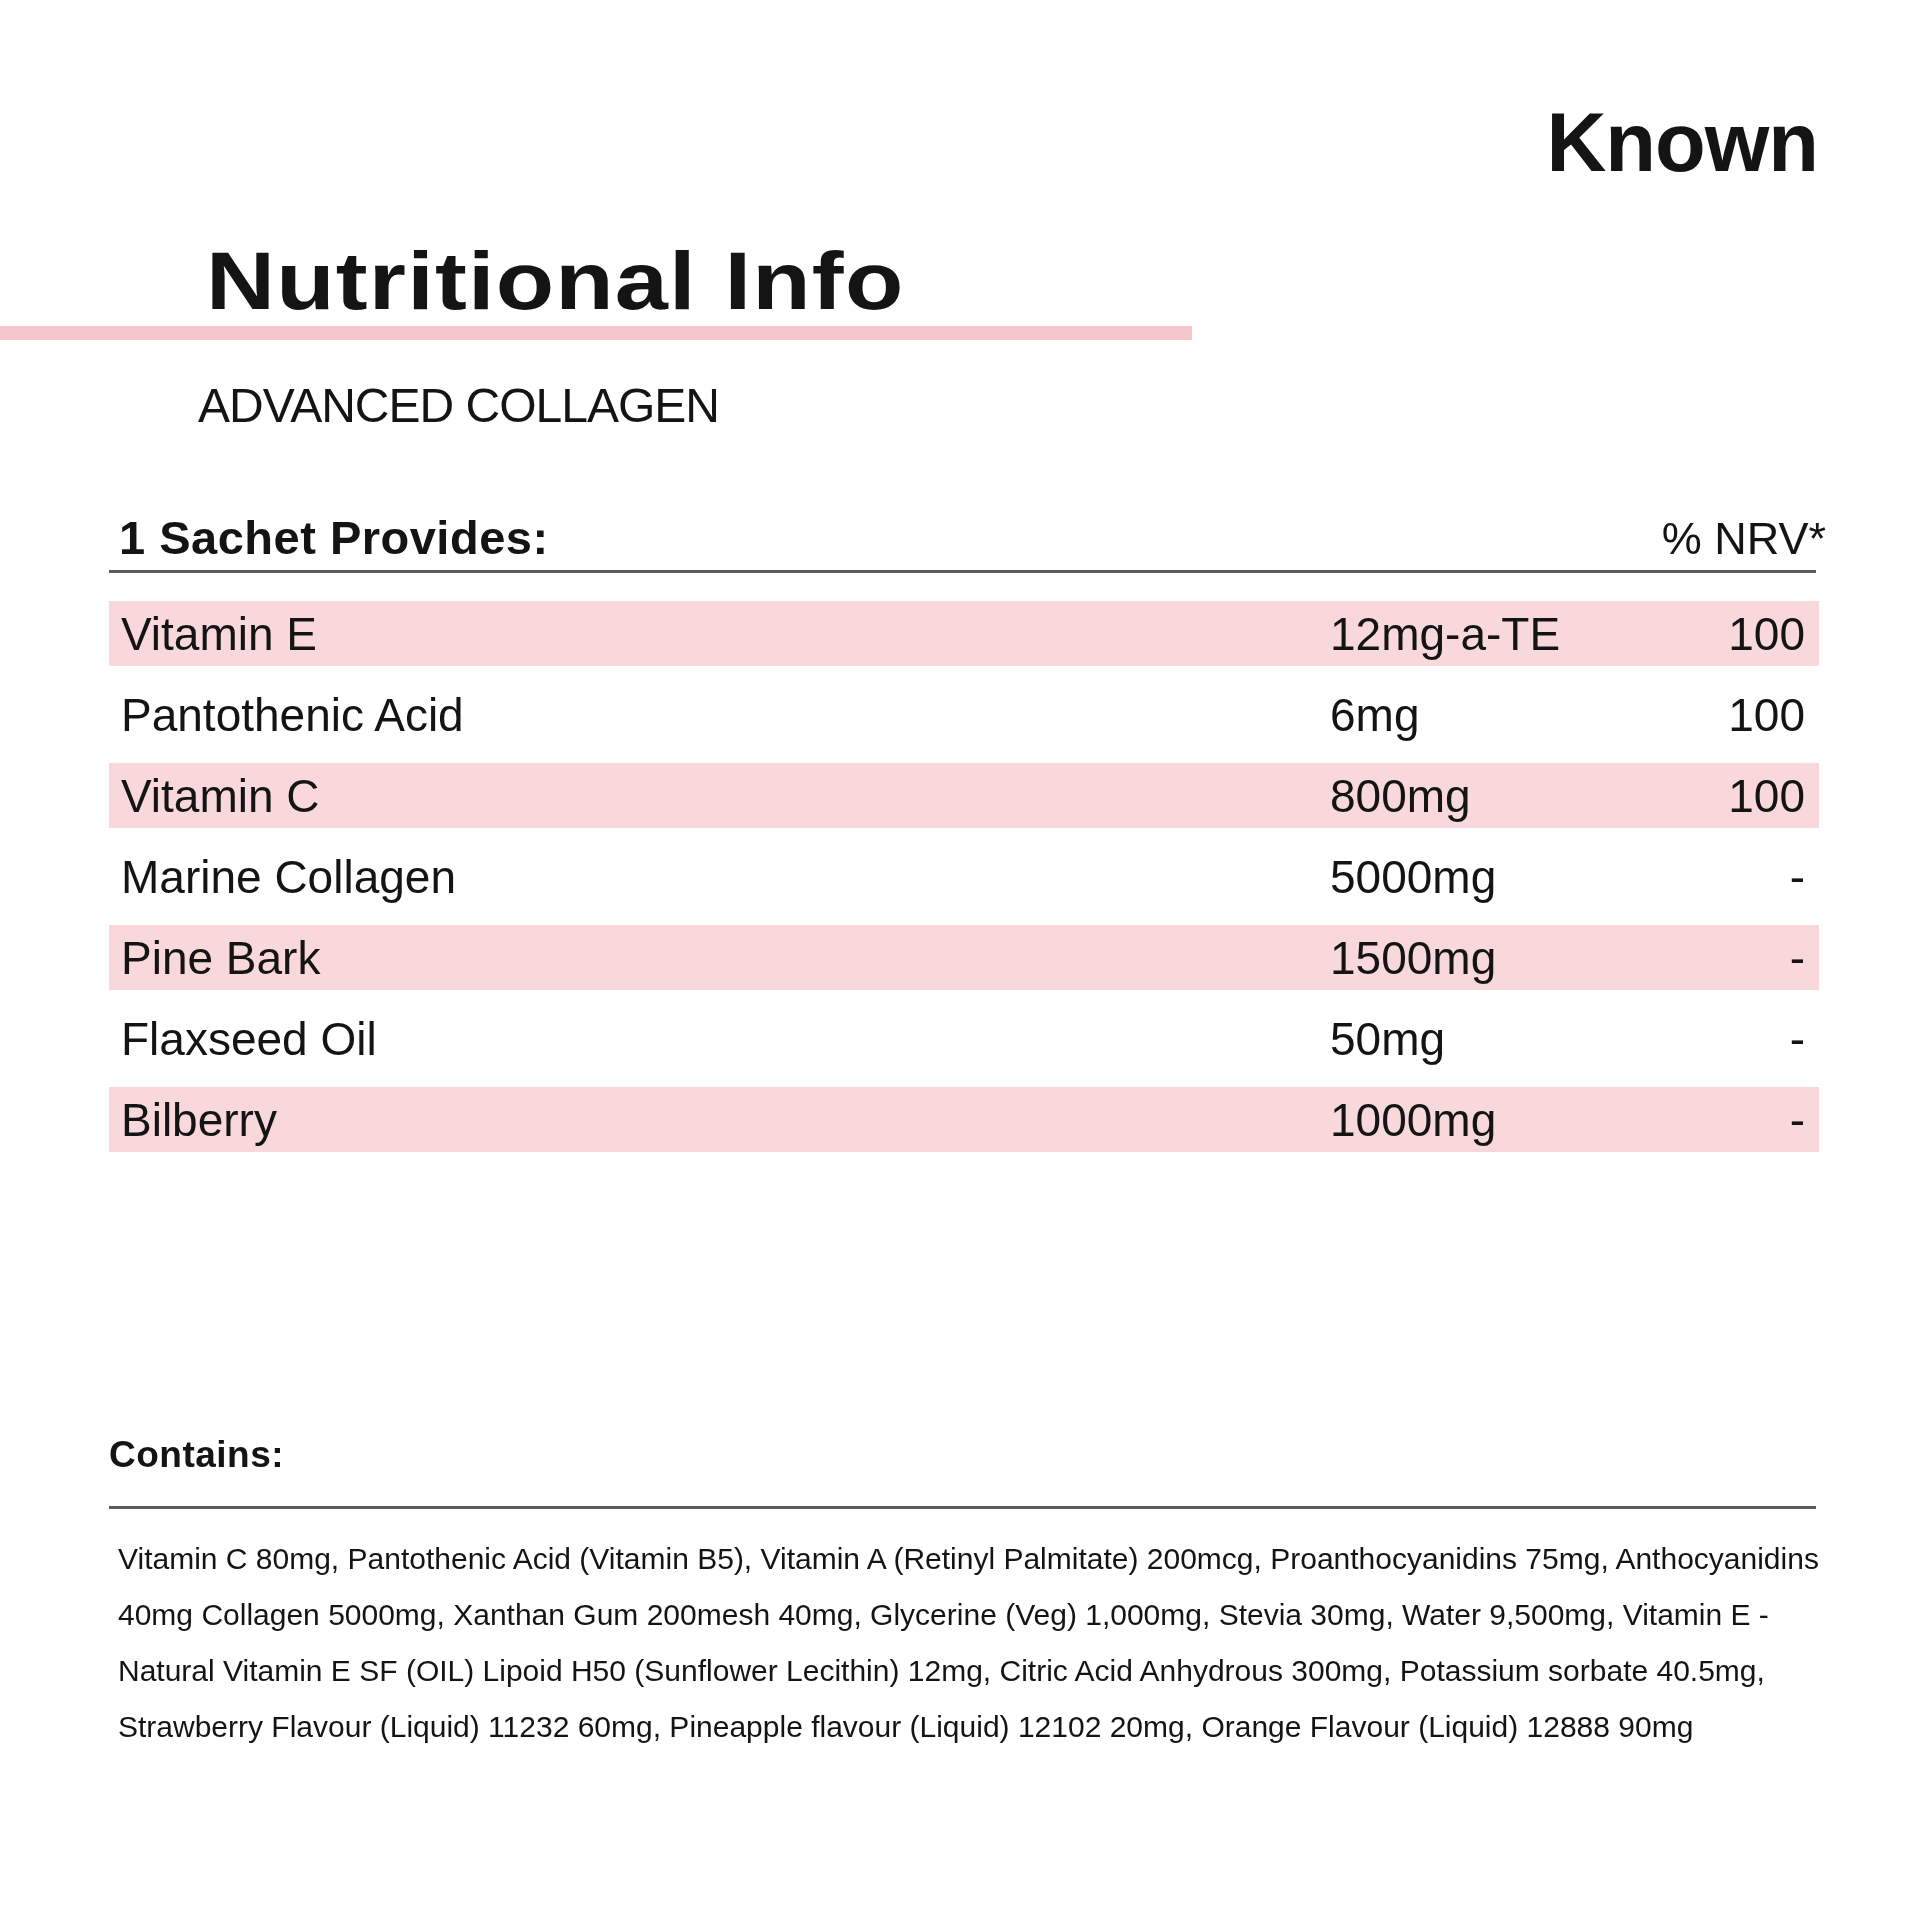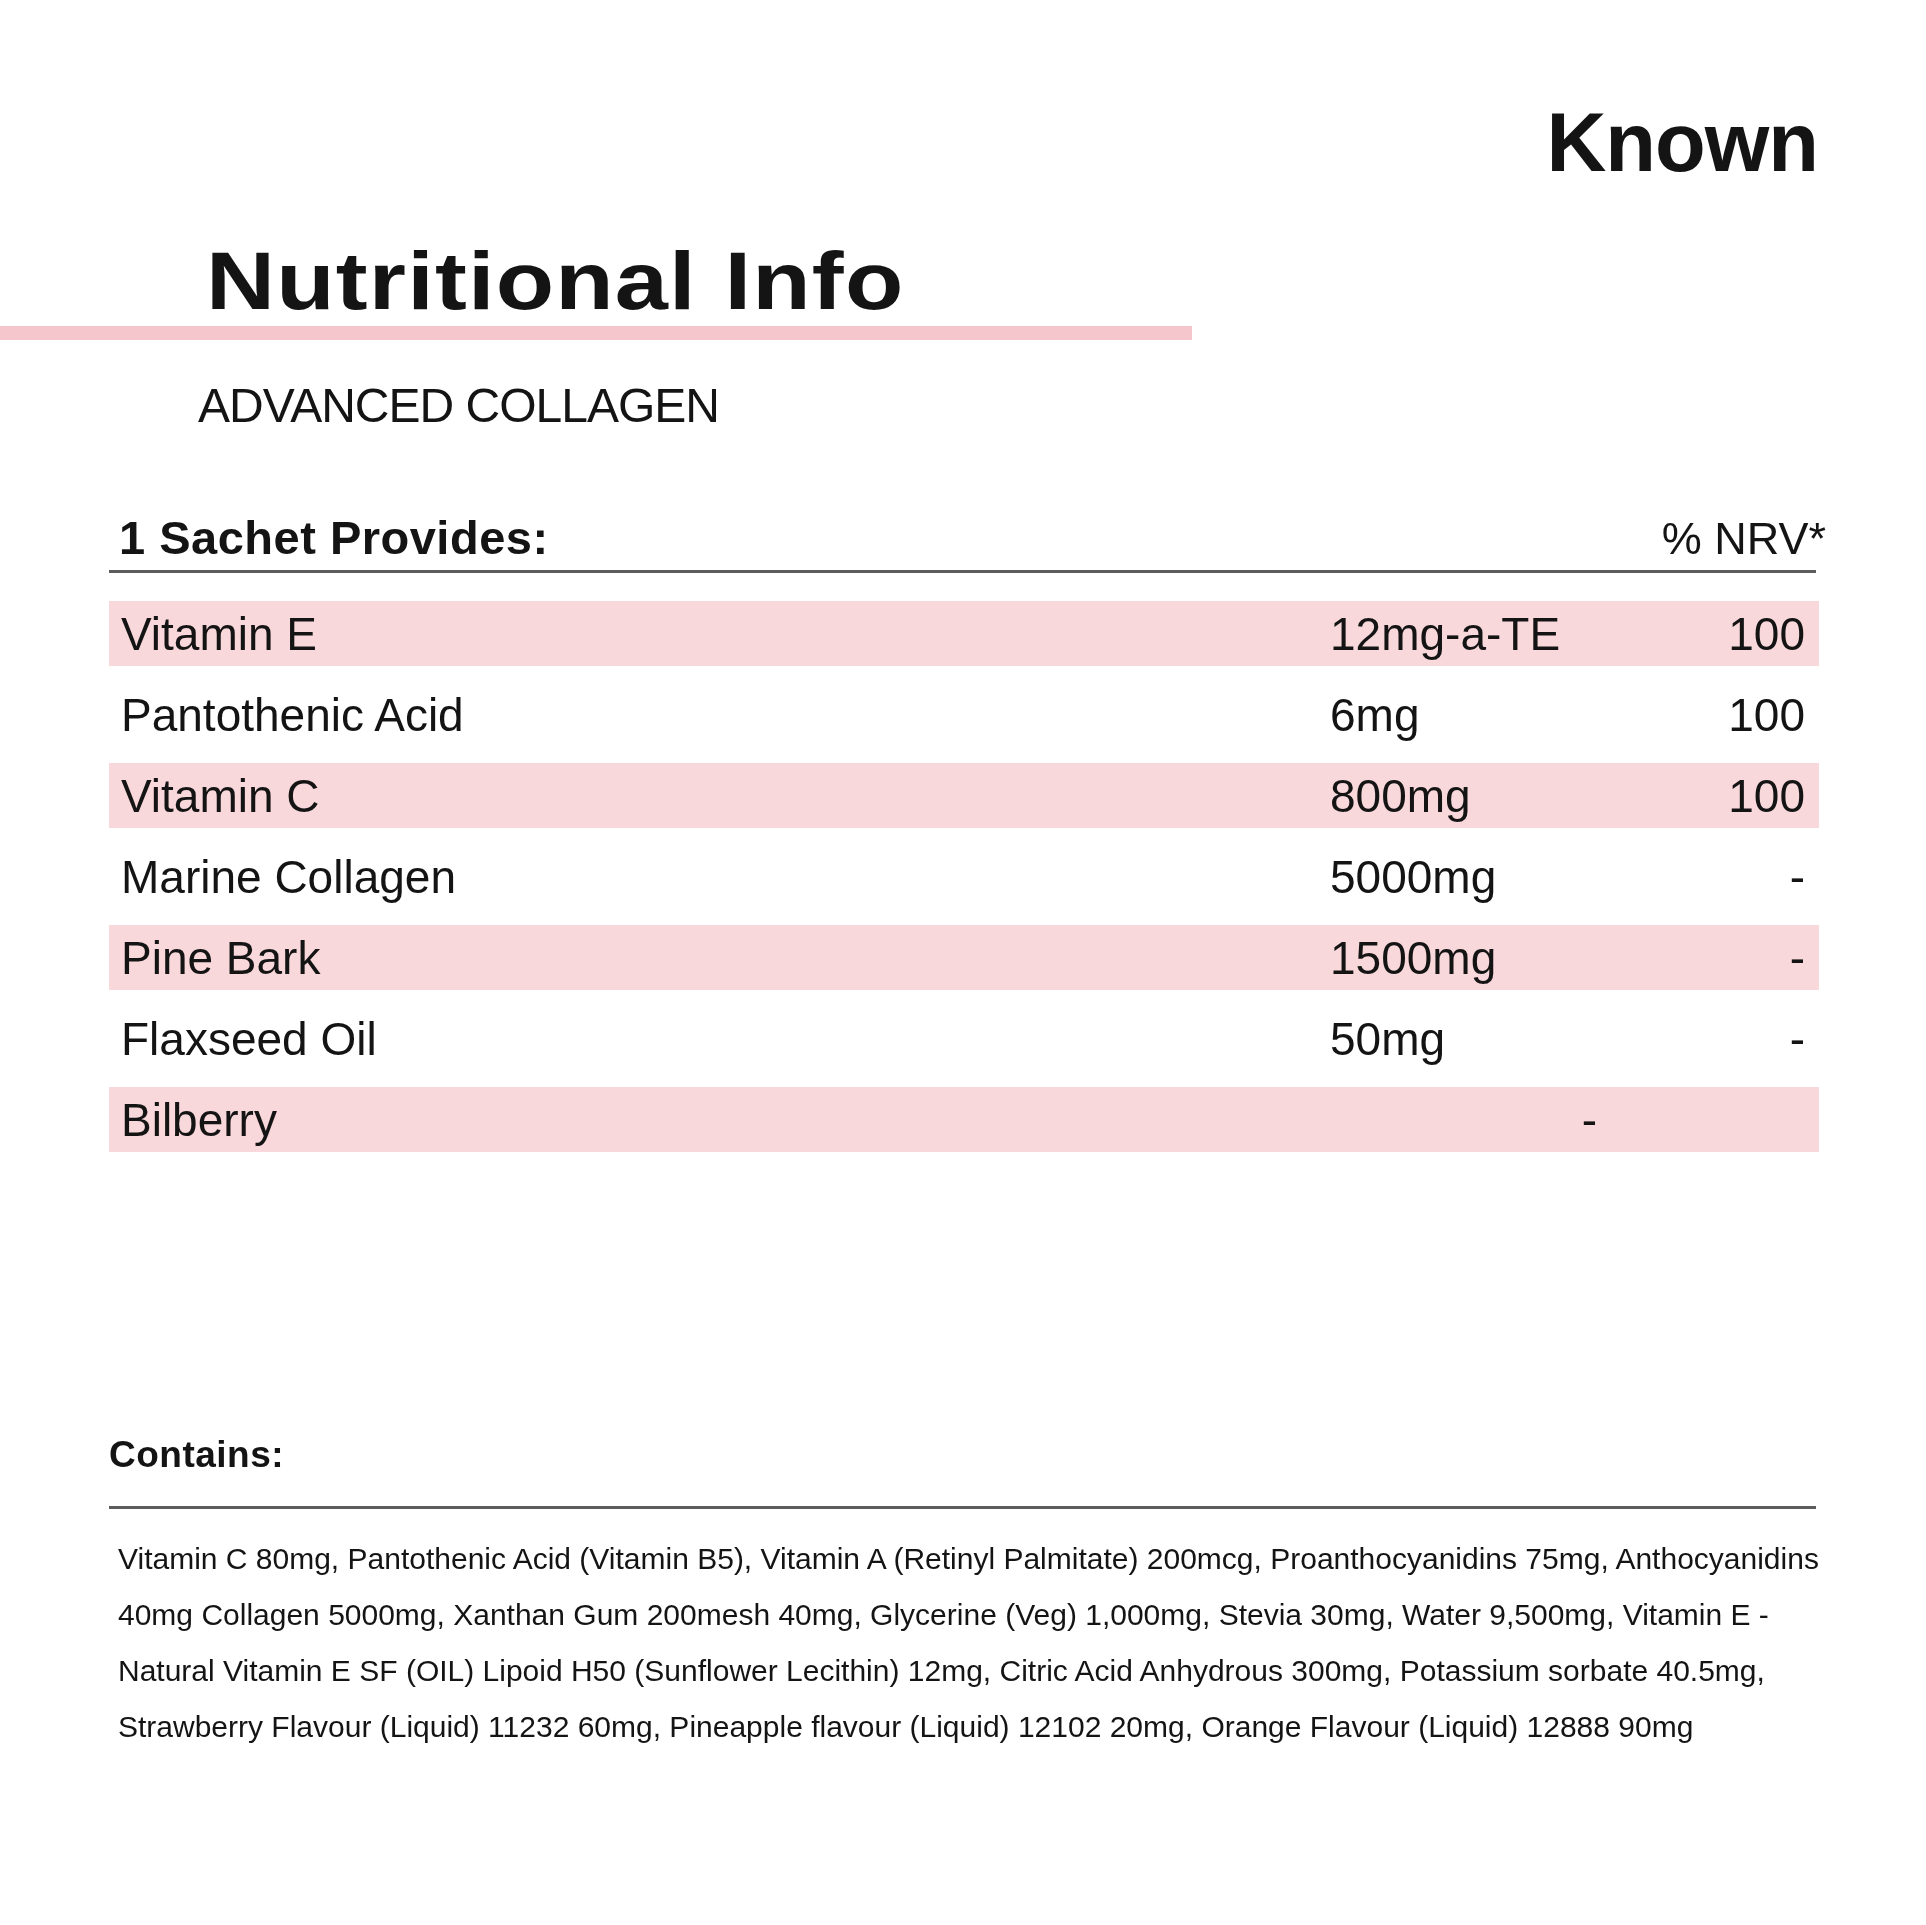--- a/index.html
+++ b/index.html
@@ -109,20 +109,21 @@
     <span class="cell-amount">1500mg</span>
     <span class="cell-nrv">-</span>
   </div>
   <div class="row">
     <span class="cell-name">Flaxseed Oil</span>
     <span class="cell-amount">50mg</span>
     <span class="cell-nrv">-</span>
   </div>
   <div class="row">
     <span class="cell-name">Bilberry</span>
+    <span class="cell-amount">1000mg</span>
     <span class="cell-nrv">-</span>
   </div>
 </div>
 
 <div class="contains-heading">Contains:</div>
 <div class="contains-rule"></div>
 <p class="contains-text">Vitamin C 80mg, Pantothenic Acid (Vitamin B5), Vitamin A (Retinyl Palmitate) 200mcg, Proanthocyanidins 75mg, Anthocyanidins 40mg Collagen 5000mg, Xanthan Gum 200mesh 40mg, Glycerine (Veg) 1,000mg, Stevia 30mg, Water 9,500mg, Vitamin E - Natural Vitamin E SF (OIL) Lipoid H50 (Sunflower Lecithin) 12mg, Citric Acid Anhydrous 300mg, Potassium sorbate 40.5mg, Strawberry Flavour (Liquid) 11232 60mg, Pineapple flavour (Liquid) 12102 20mg, Orange Flavour (Liquid) 12888 90mg</p>
 
 
 </body></html>

